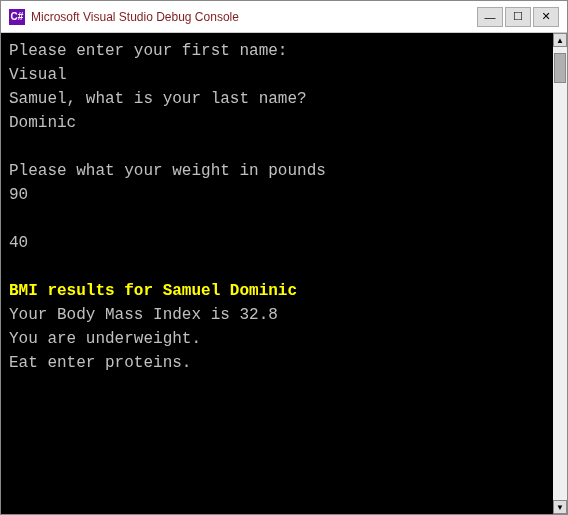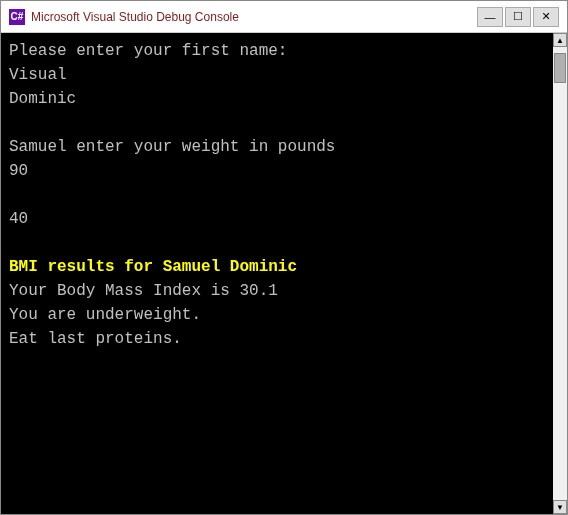--- a/index.html
+++ b/index.html
@@ -158,31 +158,32 @@
     <div class="title-bar-controls">
       <div class="title-bar-btn">—</div>
       <div class="title-bar-btn">☐</div>
       <div class="title-bar-btn close">✕</div>
     </div>
   </div>
 
   <div class="console-body">
     <div class="console-content" id="console-lines"><span>Please enter your first name:
 </span><span>Visual
+</span><span>Samuel, what is your last name?
 </span><span>Dominic
 </span><span>
-</span><span>Samuel enter your weight in pounds
+</span><span>Please what your weight in pounds
 </span><span>90
 </span><span>
 </span><span>40
 </span><span>
 </span><span class="line-yellow">BMI results for Samuel Dominic
-</span><span>Your Body Mass Index is 30.1
+</span><span>Your Body Mass Index is 32.8
 </span><span>You are underweight.
-</span><span>Eat last proteins.
+</span><span>Eat enter proteins.
 </span></div>
 
     <div class="scrollbar">
       <div class="scrollbar-arrow">▲</div>
       <div class="scrollbar-track">
         <div class="scrollbar-thumb"></div>
       </div>
       <div class="scrollbar-arrow scrollbar-bottom">▼</div>
     </div>
   </div>

